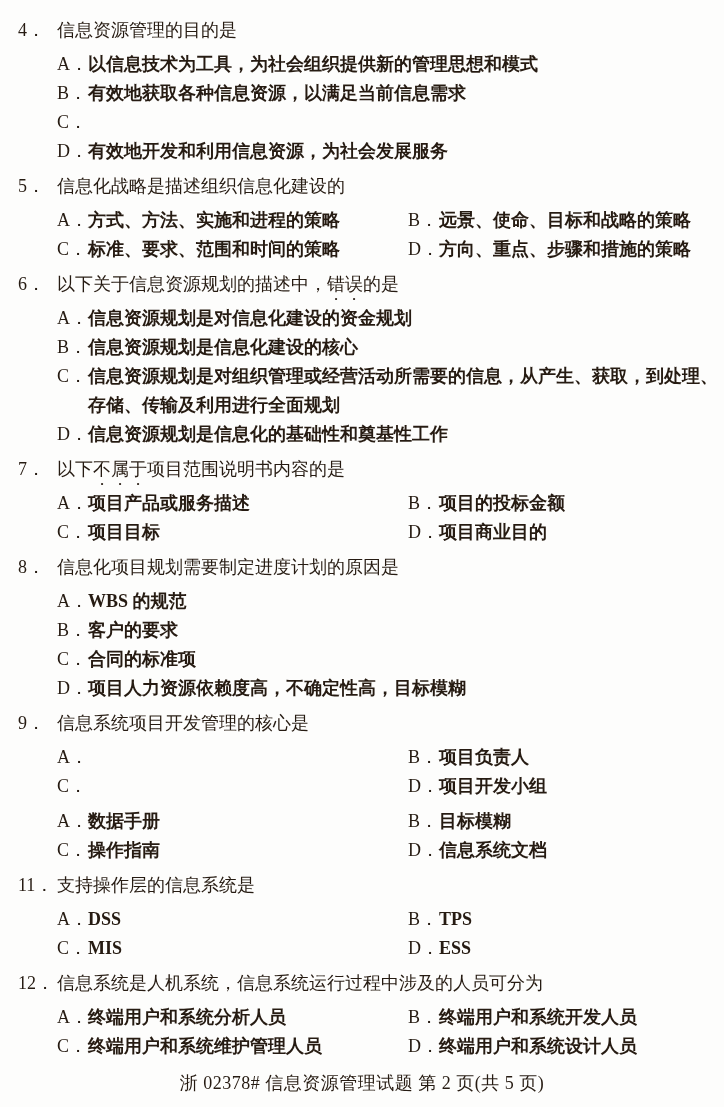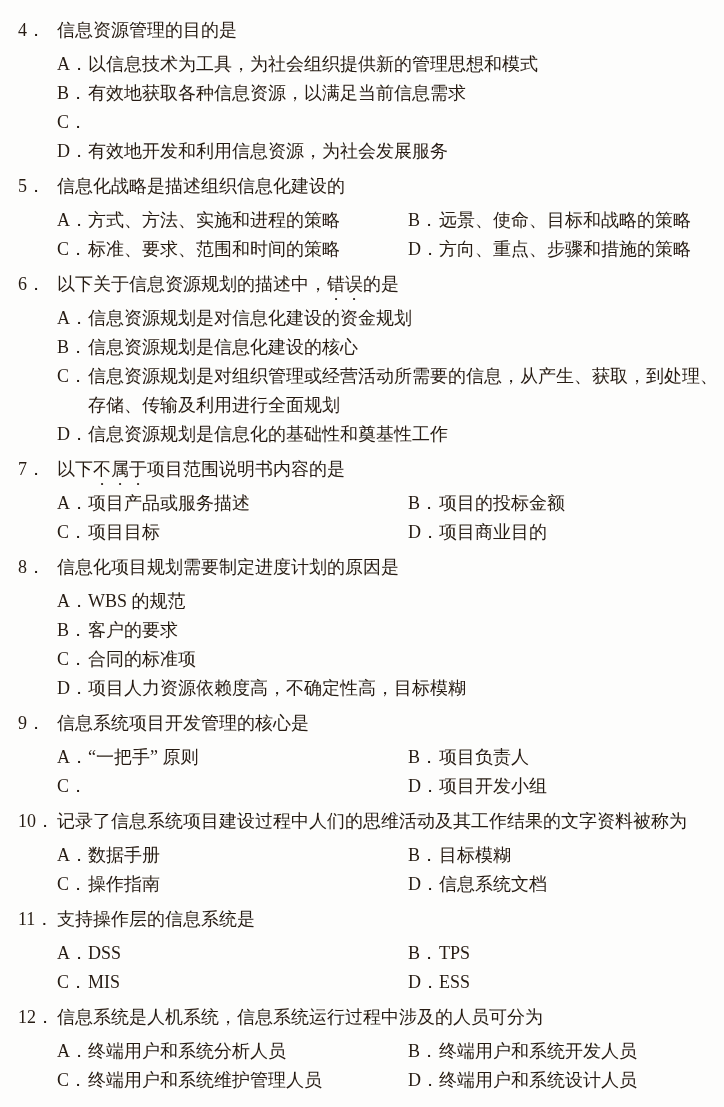--- a/index.html
+++ b/index.html
@@ -26,21 +26,21 @@
   }
   .qnum { width: 39px; flex-shrink: 0; }
   .stem-text { flex: 1 1 auto; }
   .opt {
     display: flex;
     font-size: 18px;
     line-height: 29px;
     padding-left: 57px;
   }
   .opt-label { width: 31px; flex-shrink: 0; }
-  .opt-text { flex: 1 1 auto; }
+  .opt-text { flex: 1 1 auto; font-weight: bold; }
   .opt-row { display: flex; }
   .opt-row .opt.col-left { width: 408px; box-sizing: border-box; flex-shrink: 0; }
   .opt-row .opt.col-right { padding-left: 0; flex: 1 1 auto; }
   .emph {
     -webkit-text-emphasis: filled dot #261b12;
     -webkit-text-emphasis-position: under right;
     text-emphasis: filled dot #261b12;
     text-emphasis-position: under right;
     font-family: Liberation Serif, serif;
   }
@@ -180,43 +180,38 @@
   </div>
 
   <div class="question">
     <div class="stem">
       <span class="qnum">9．</span>
       <span class="stem-text"><span>信息系统项目开发管理的核心是</span><span class="emph"></span><span></span></span>
     </div>
     <div class="opt-row">
       <div class="opt col-left">
           <span class="opt-label">A．</span>
-          <span class="opt-text">“一把手” 原则</span>
         </div>
       <div class="opt col-right">
           <span class="opt-label">B．</span>
           <span class="opt-text">项目负责人</span>
         </div>
     </div>
     <div class="opt-row">
       <div class="opt col-left">
           <span class="opt-label">C．</span>
         </div>
       <div class="opt col-right">
           <span class="opt-label">D．</span>
           <span class="opt-text">项目开发小组</span>
         </div>
     </div>
   </div>
 
   <div class="question">
-    <div class="stem">
-      <span class="qnum">10．</span>
-      <span class="stem-text"><span>记录了信息系统项目建设过程中人们的思维活动及其工作结果的文字资料被称为</span><span class="emph"></span><span></span></span>
-    </div>
     <div class="opt-row">
       <div class="opt col-left">
           <span class="opt-label">A．</span>
           <span class="opt-text">数据手册</span>
         </div>
       <div class="opt col-right">
           <span class="opt-label">B．</span>
           <span class="opt-text">目标模糊</span>
         </div>
     </div>

